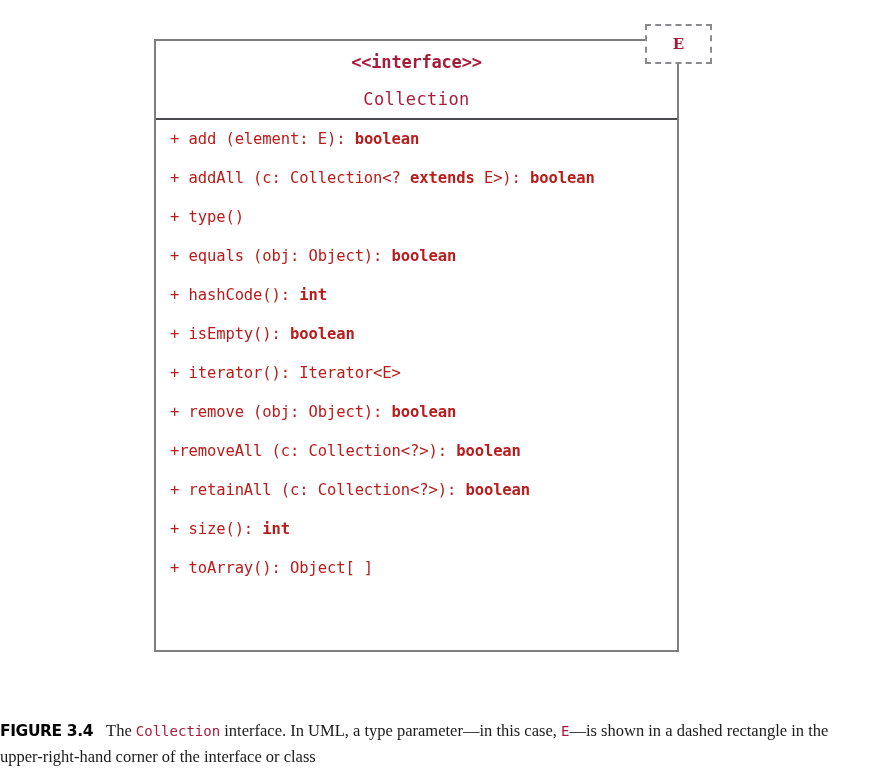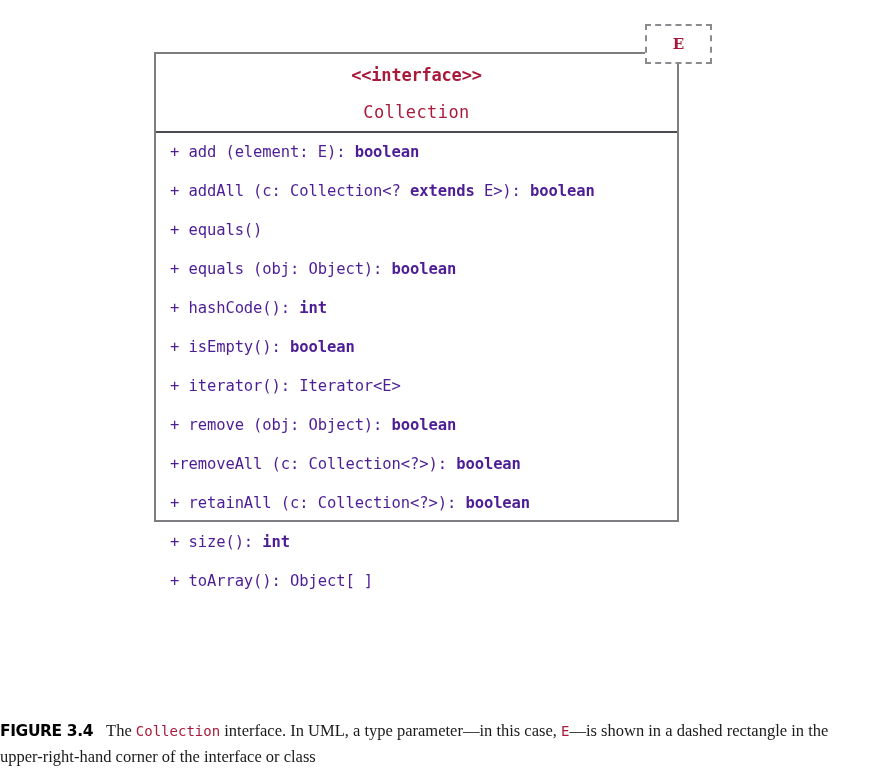--- a/index.html
+++ b/index.html
@@ -21,23 +21,23 @@
   #uml-figure {
     position: absolute;
     left: 0; top: 0;
     width: 877px;
     height: 712px;
   }
 
   #class-box {
     position: absolute;
     left: 154px;
-    top: 52px;
+    top: 39px;
     width: 525px;
-    height: 470px;
+    height: 613px;
     border: 2px solid #7d7d82;
     background: #ffffff;
     box-sizing: border-box;
   }
 
   #class-header {
     position: relative;
     height: 79px;
     border-bottom: 2px solid #4a4a4f;
     box-sizing: border-box;
@@ -68,21 +68,21 @@
   #members {
     position: relative;
     padding: 0;
     margin: 0;
     list-style: none;
   }
   .member-row {
     height: 39px;
     line-height: 39px;
     padding-left: 14px;
-    color: #4c1d95;
+    color: #b91c1c;
     font-family: "DejaVu Sans Mono", "Liberation Mono", monospace;
     font-size: 15.5px;
     white-space: pre;
     letter-spacing: -0.1px;
   }
   .member-row b {
     font-weight: bold;
   }
 
   
@@ -151,21 +151,21 @@
   <div id="class-box">
 
     <div id="class-header">
       <div class="hdr-line" id="stereotype">&lt;&lt;interface&gt;&gt;</div>
       <div class="hdr-line" id="class-name">Collection</div>
     </div>
 
     <ul id="members">
       <li class="member-row"><span>+ </span><span>add (element: E): </span><b>boolean</b></li>
       <li class="member-row"><span>+ </span><span>addAll (c: Collection&lt;? </span><b>extends</b><span> E&gt;): </span><b>boolean</b></li>
-      <li class="member-row"><span>+ </span><span>equals()</span></li>
+      <li class="member-row"><span>+ </span><span>type()</span></li>
       <li class="member-row"><span>+ </span><span>equals (obj: Object): </span><b>boolean</b></li>
       <li class="member-row"><span>+ </span><span>hashCode(): </span><b>int</b></li>
       <li class="member-row"><span>+ </span><span>isEmpty(): </span><b>boolean</b></li>
       <li class="member-row"><span>+ </span><span>iterator(): Iterator&lt;E&gt;</span></li>
       <li class="member-row"><span>+ </span><span>remove (obj: Object): </span><b>boolean</b></li>
       <li class="member-row"><span>+</span><span>removeAll (c: Collection&lt;?&gt;): </span><b>boolean</b></li>
       <li class="member-row"><span>+ </span><span>retainAll (c: Collection&lt;?&gt;): </span><b>boolean</b></li>
       <li class="member-row"><span>+ </span><span>size(): </span><b>int</b></li>
       <li class="member-row"><span>+ </span><span>toArray(): Object[ ]</span></li>
     </ul>

